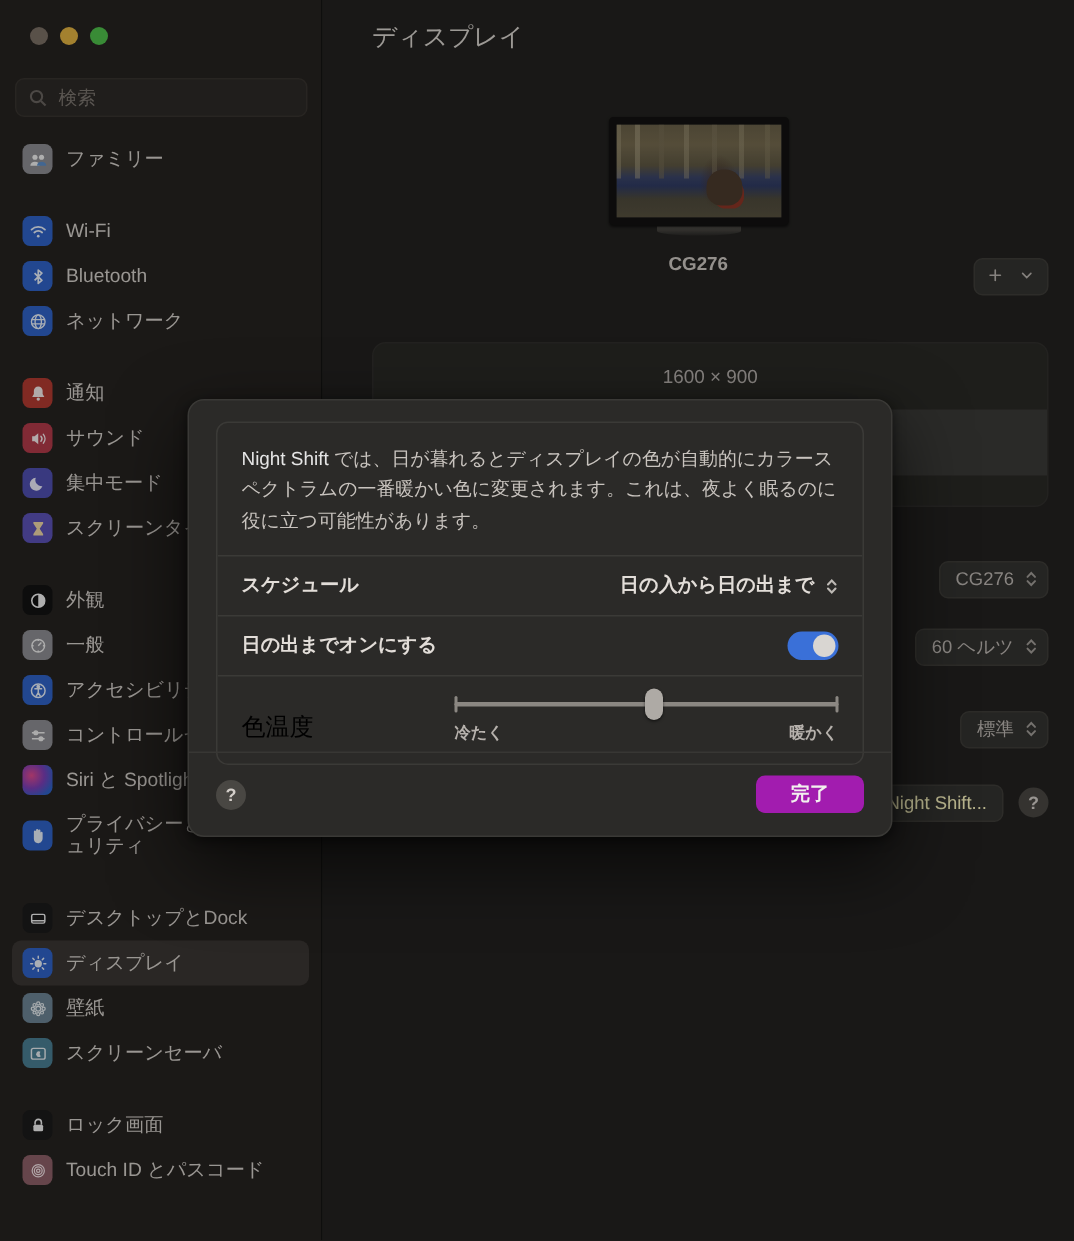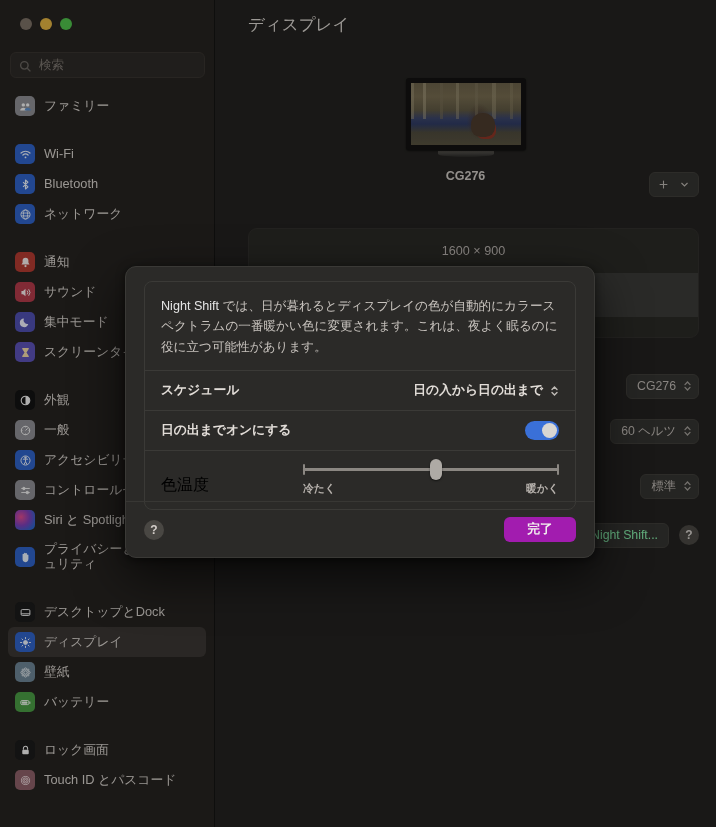--- a/index.html
+++ b/index.html
@@ -205,21 +205,21 @@
   .toggle.on .knob { left: 17px; background: #d9d6d2; }
 
   .rowline {
     position: absolute; left: 33px; right: 17px;
     display: flex; align-items: center; justify-content: flex-end;
     height: 44px;
   }
   .btn-secondary {
     height: 25px; padding: 0 10px;
     background: #343330; border: 1px solid #3e3d39;
-    border-radius: 6px; color: #86efac; font-size: 12.3px;
+    border-radius: 6px; color: #fef9c3; font-size: 12.3px;
     display: inline-flex; align-items: center;
   }
   .circ-help {
     width: 20px; height: 20px; border-radius: 50%;
     background: #494743; color: #d4cfca;
     font-size: 12px; font-weight: 700;
     display: inline-flex; align-items: center; justify-content: center;
   }
 
   
@@ -504,28 +504,27 @@
                 <circle cx="12.4" cy="8" r="1.3"></circle>
                 <circle cx="4.9" cy="4.9" r="1.2"></circle>
                 <circle cx="11.1" cy="11.1" r="1.2"></circle>
                 <circle cx="11.1" cy="4.9" r="1.2"></circle>
                 <circle cx="4.9" cy="11.1" r="1.2"></circle>
               </svg>
           </span>
           <span class="label">壁紙</span>
         </div>
         <div class="nav-item">
-          <span class="ico c-green">
-            <svg viewBox="0 0 16 16" fill="none" stroke="#eef6ec" stroke-width="1.2">
-                <rect x="2.2" y="5.6" width="10" height="5" rx="1.6"></rect>
-                <rect x="3.4" y="6.8" width="7" height="2.6" rx=".8" fill="#eef6ec" stroke="none"></rect>
-                <path d="M13.4 7.4v1.8" stroke-linecap="round"></path>
-              </svg>
-          </span>
-          <span class="label">バッテリー</span>
+          <span class="ico c-teal">
+            <svg viewBox="0 0 16 16" fill="none" stroke="#e8eef2" stroke-width="1.2">
+                <rect x="2.4" y="3.6" width="11.2" height="8.8" rx="1.6"></rect>
+                <path d="M9.8 6.4a2.3 2.3 0 1 0 .3 3.6 2.8 2.8 0 0 1-.3-3.6z" fill="#e8eef2" stroke="none"></path>
+              </svg>
+          </span>
+          <span class="label">スクリーンセーバ</span>
         </div>
       </div>
 
       <div class="nav-sep"></div>
 
       <div class="nav-group">
         <div class="nav-item">
           <span class="ico c-dark">
             <svg viewBox="0 0 16 16" fill="none" stroke="#f2f2f2" stroke-width="1.3">
                 <path d="M5.4 7.2V5.4a2.6 2.6 0 0 1 5.2 0v1.8"></path>

